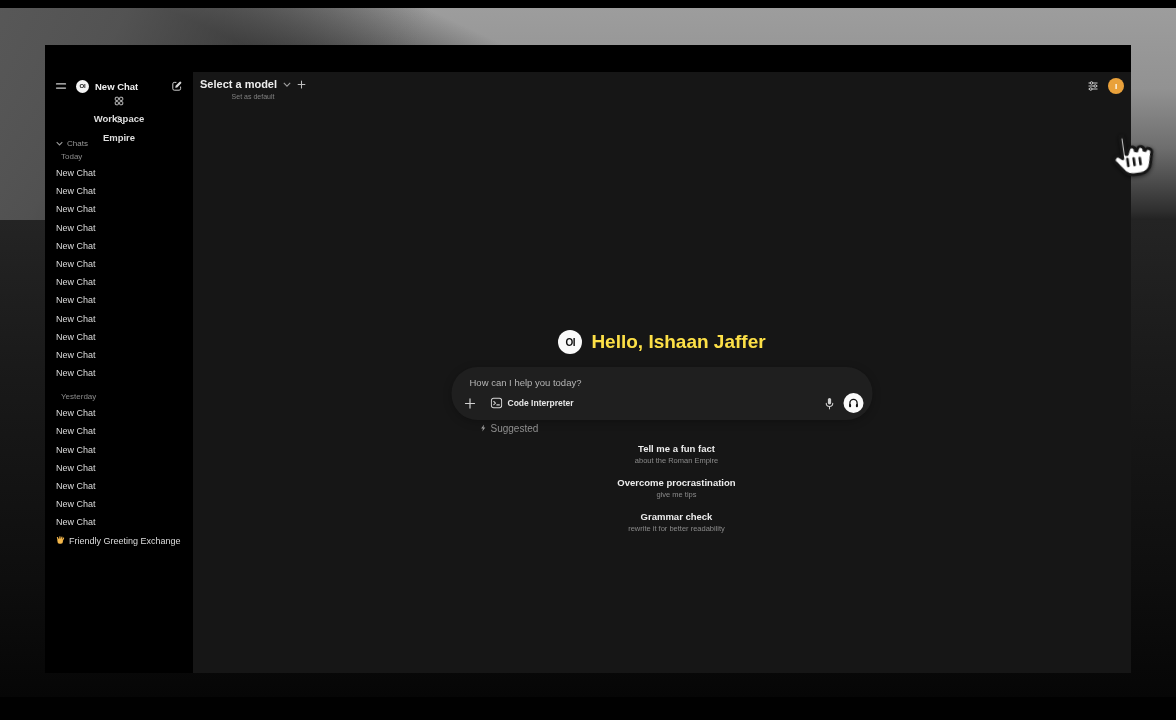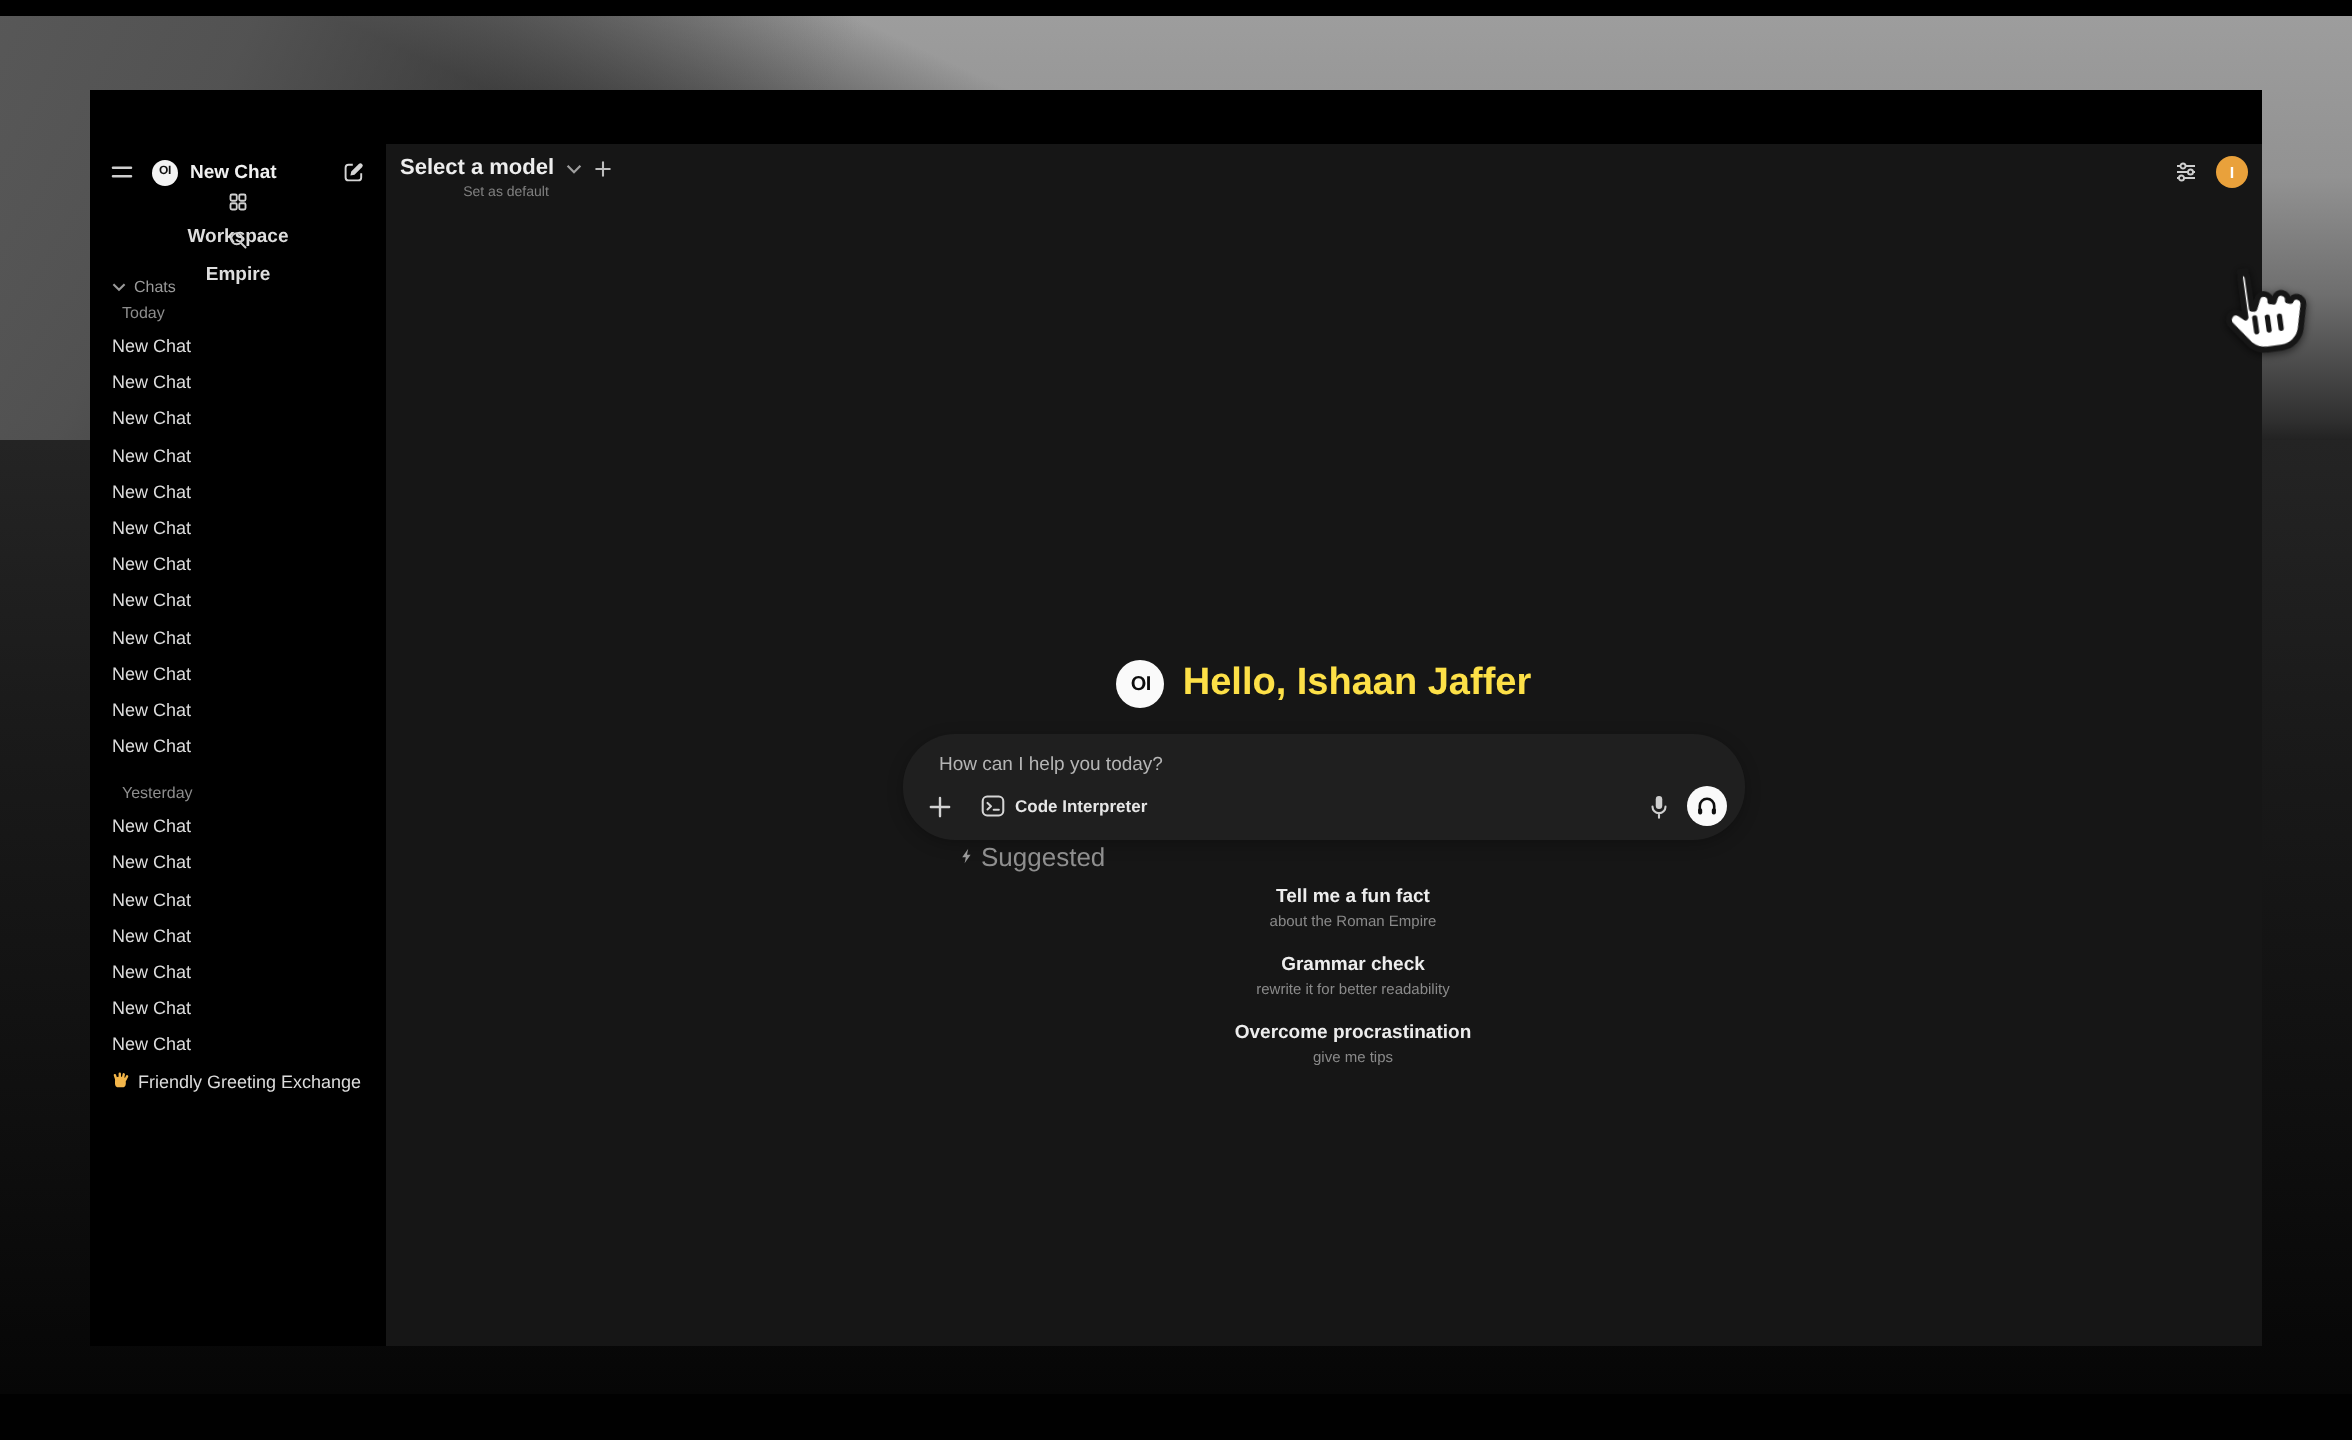--- a/index.html
+++ b/index.html
@@ -76,21 +76,21 @@
   .tool-chip { display:flex; align-items:center; gap:5px; margin-left:15px; cursor:pointer; }
   .tool-chip .label { font-size:8.5px; font-weight:600; color:#e6e6e6; }
   .spacer { flex:1; }
   .mic-btn { margin-right:9px; cursor:pointer; }
   .hp-btn { width:20px; height:20px; border-radius:50%; background:#fafafa; display:flex;
             align-items:center; justify-content:center; cursor:pointer; }
 
   
   .suggested { position:absolute; top:350px; left:50%; transform:translateX(-50%);
                width:421px; padding-left:29px; }
-  .sug-label { display:flex; align-items:center; gap:4px; height:12px; font-size:13px;
+  .sug-label { display:flex; align-items:center; gap:4px; height:12px; font-size:10px;
                color:#8f8f8f; margin-bottom:9px; }
   .sug-item { margin-bottom:11px; cursor:pointer;text-align:center; }
   .sug-title { font-size:9.5px; font-weight:600; color:#ededed; line-height:12px; }
   .sug-sub { font-size:7.5px; color:#8a8a8a; line-height:11px; }
 
   
   .cursor { position:absolute; left:1102px; top:129px; width:54px; height:54px; z-index:50;
             transform:rotate(-8deg); filter:drop-shadow(0 1px 2px rgba(0,0,0,.6)); }
 </style>
 </head>
@@ -283,26 +283,26 @@
                 </svg>
             </span>
             <span>Suggested</span>
           </div>
           <div>
               <div class="sug-item">
               <div class="sug-title">Tell me a fun fact</div>
               <div class="sug-sub">about the Roman Empire</div>
             </div>
               <div class="sug-item">
+              <div class="sug-title">Overcome procrastination</div>
+              <div class="sug-sub">give me tips</div>
+            </div>
+              <div class="sug-item">
               <div class="sug-title">Grammar check</div>
               <div class="sug-sub">rewrite it for better readability</div>
-            </div>
-              <div class="sug-item">
-              <div class="sug-title">Overcome procrastination</div>
-              <div class="sug-sub">give me tips</div>
             </div>
             </div>
         </div>
 
       </div>
     </div>
   </div>
 
   <div class="cursor">
     <svg width="54" height="54" viewBox="0 0 24 24">

